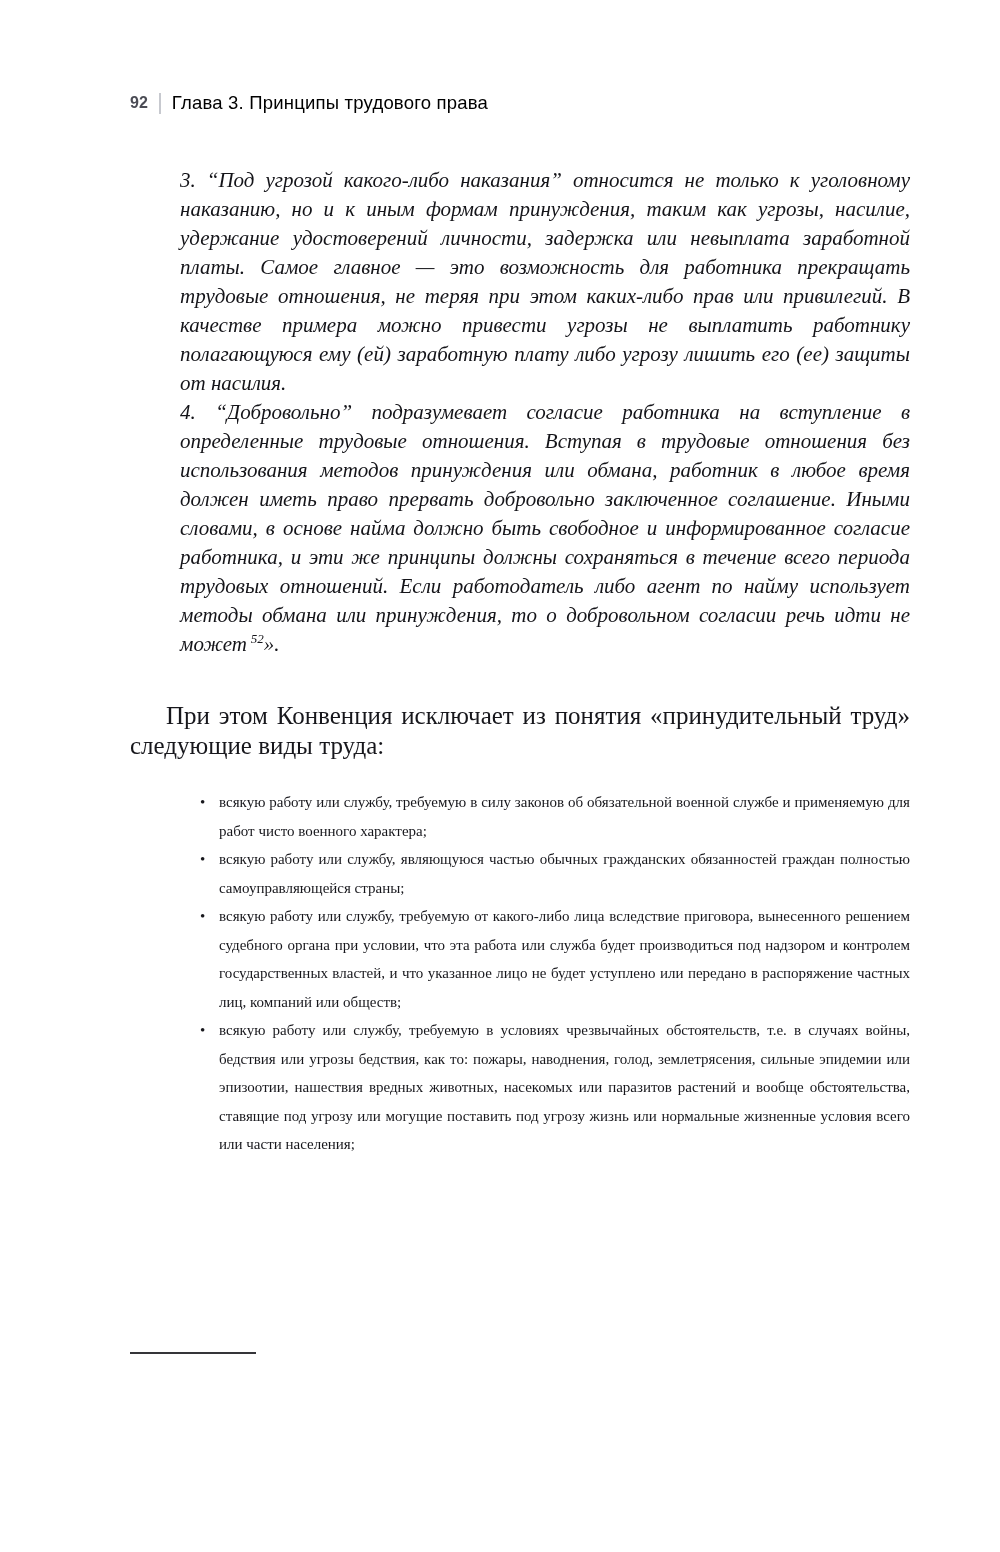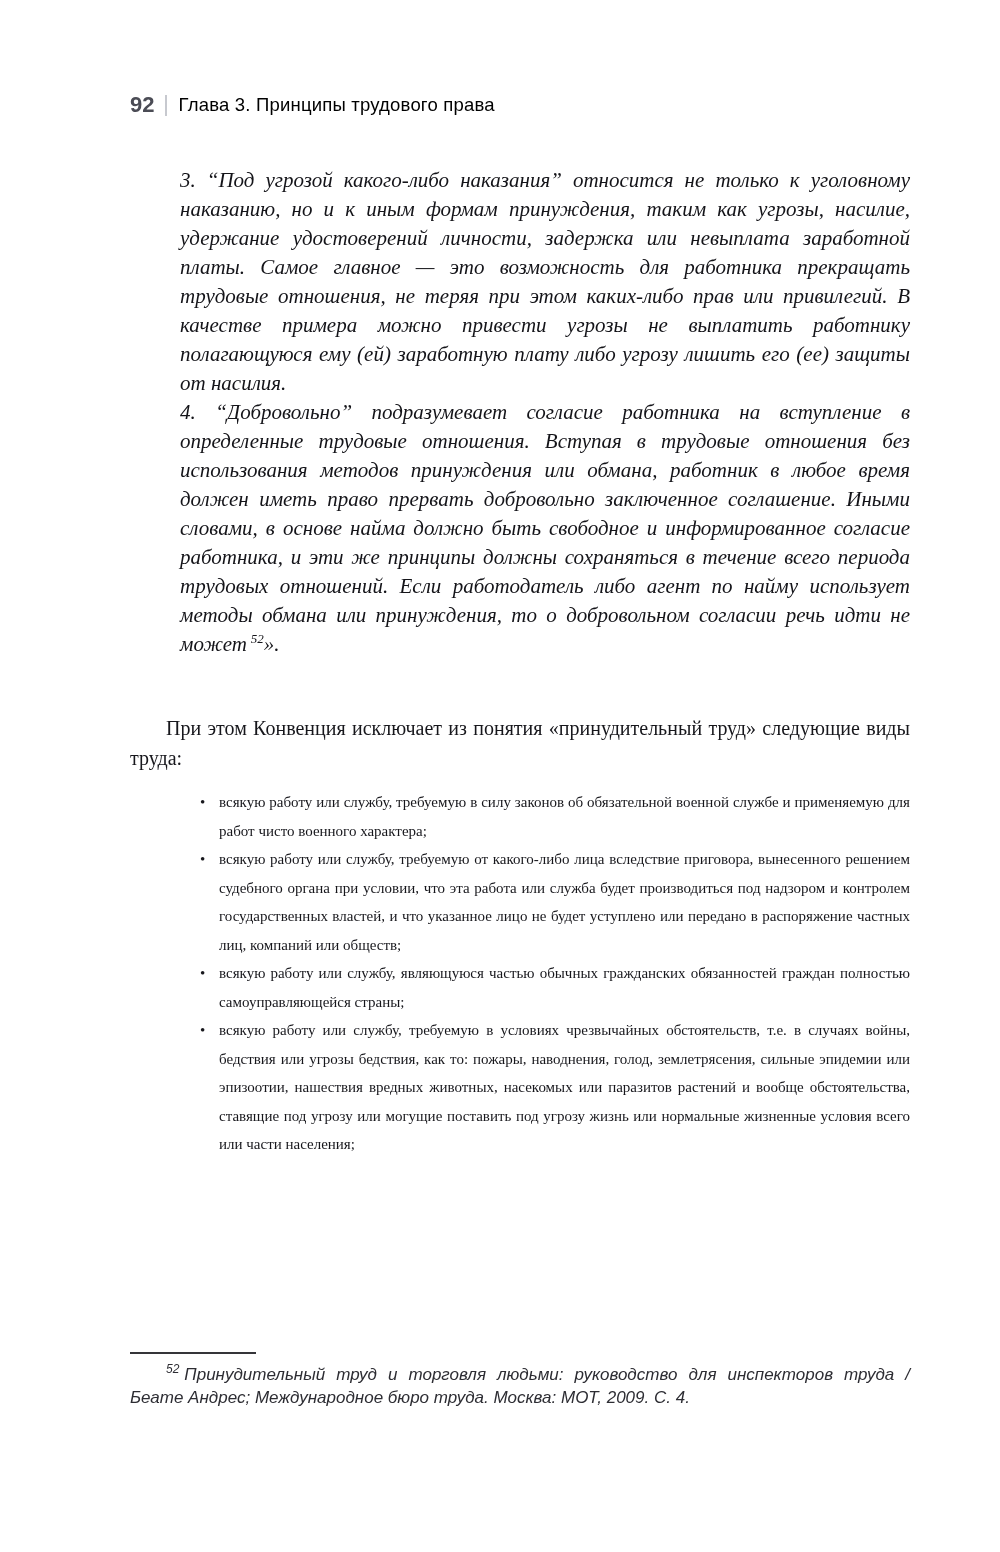--- a/index.html
+++ b/index.html
@@ -15,43 +15,42 @@
     background: #ffffff;
     overflow: hidden;
   }
 
   
   .page-header {
     position: absolute; top: 92px; left: 130px;
     display: flex; align-items: center; gap: 11px;
     font-family: "Liberation Sans", sans-serif;
   }
-  .page-number { font-size: 22px; font-weight: 700; color: #4b4c55; }
+  .page-number { font-size: 16px; font-weight: 700; color: #4b4c55; }
   .header-divider { width: 2px; height: 21px; background: #c7c9cf; }
   .chapter-title { font-size: 18.5px; color: #000000; letter-spacing: 0.2px; }
 
   
   .quote-block {
     position: absolute; top: 146px; left: 180px; width: 730px;
     font-style: italic;
     font-size: 21px; line-height: 29px;
     text-align: justify;
     color: #141419;
     margin-top: 20px;
   }
   .quote-para { text-align: justify; }
   .fn-ref { font-size: 13px; line-height: 0; margin-left: 4px; vertical-align: super; }
 
   
   .intro-para {
     position: absolute; top: 701px; left: 130px; width: 780px;
-    font-size: 20px; line-height: 30px;
+    font-size: 25px; line-height: 30px;
     text-indent: 36px;
     text-align: justify;
-    margin-top: 12px;
   }
 
   
   .bullet-list {
     position: absolute; top: 788px; left: 200px; width: 710px;
     list-style: none;
     font-size: 15px; line-height: 28.5px;
     text-align: justify;
   }
   .bullet-item { position: relative; padding-left: 19px; }
@@ -92,23 +91,22 @@
 
   <blockquote class="quote-block">
     <p class="quote-para"><span>3. “Под угрозой какого-либо наказания” относится не только к уголовному наказанию, но и к иным формам принуждения, таким как угрозы, насилие, удержание удостоверений личности, задержка или невыплата заработной платы. Самое главное — это возможность для работника прекращать трудовые отношения, не теряя при этом каких-либо прав или привилегий. В качестве примера можно привести угрозы не выплатить работнику полагающуюся ему (ей) заработную плату либо угрозу лишить его (ее) защиты от насилия.</span></p>
     <p class="quote-para"><span>4. “Добровольно” подразумевает согласие работника на вступление в определенные трудовые отношения. Вступая в трудовые отношения без использования методов принуждения или обмана, работник в любое время должен иметь право прервать добровольно заключенное соглашение. Иными словами, в основе найма должно быть свободное и информированное согласие работника, и эти же принципы должны сохраняться в течение всего периода трудовых отношений. Если работодатель либо агент по найму использует методы обмана или принуждения, то о добровольном согласии речь идти не может</span><sup class="fn-ref">52</sup><span>».</span></p>
   </blockquote>
 
   <p class="intro-para">При этом Конвенция исключает из понятия «принудительный труд» следующие виды труда:</p>
 
   <ul class="bullet-list">
     <li class="bullet-item">всякую работу или службу, требуемую в силу законов об обязательной военной службе и применяемую для работ чисто военного характера;</li>
+    <li class="bullet-item">всякую работу или службу, являющуюся частью обычных гражданских обязанностей граждан полностью самоуправляющейся страны;</li>
     <li class="bullet-item">всякую работу или службу, требуемую от какого-либо лица вследствие приговора, вынесенного решением судебного органа при условии, что эта работа или служба будет производиться под надзором и контролем государственных властей, и что указанное лицо не будет уступлено или передано в распоряжение частных лиц, компаний или обществ;</li>
-    <li class="bullet-item">всякую работу или службу, являющуюся частью обычных гражданских обязанностей граждан полностью самоуправляющейся страны;</li>
     <li class="bullet-item">всякую работу или службу, требуемую в условиях чрезвычайных обстоятельств, т.е. в случаях войны, бедствия или угрозы бедствия, как то: пожары, наводнения, голод, землетрясения, сильные эпидемии или эпизоотии, нашествия вредных животных, насекомых или паразитов растений и вообще обстоятельства, ставящие под угрозу или могущие поставить под угрозу жизнь или нормальные жизненные условия всего или части населения;</li>
   </ul>
 
   <div class="footnote">
     <div class="footnote-rule"></div>
-    <p class="footnote-text"><sup class="fn-marker">52</sup><span>Принудительный труд и торговля людьми: руководство для инспекторов труда / Беате Андрес; Международное бюро труда. Москва: МОТ, 2009. С. 4.</span></p>
   </div>
 
 </div>
 
 </body></html>

